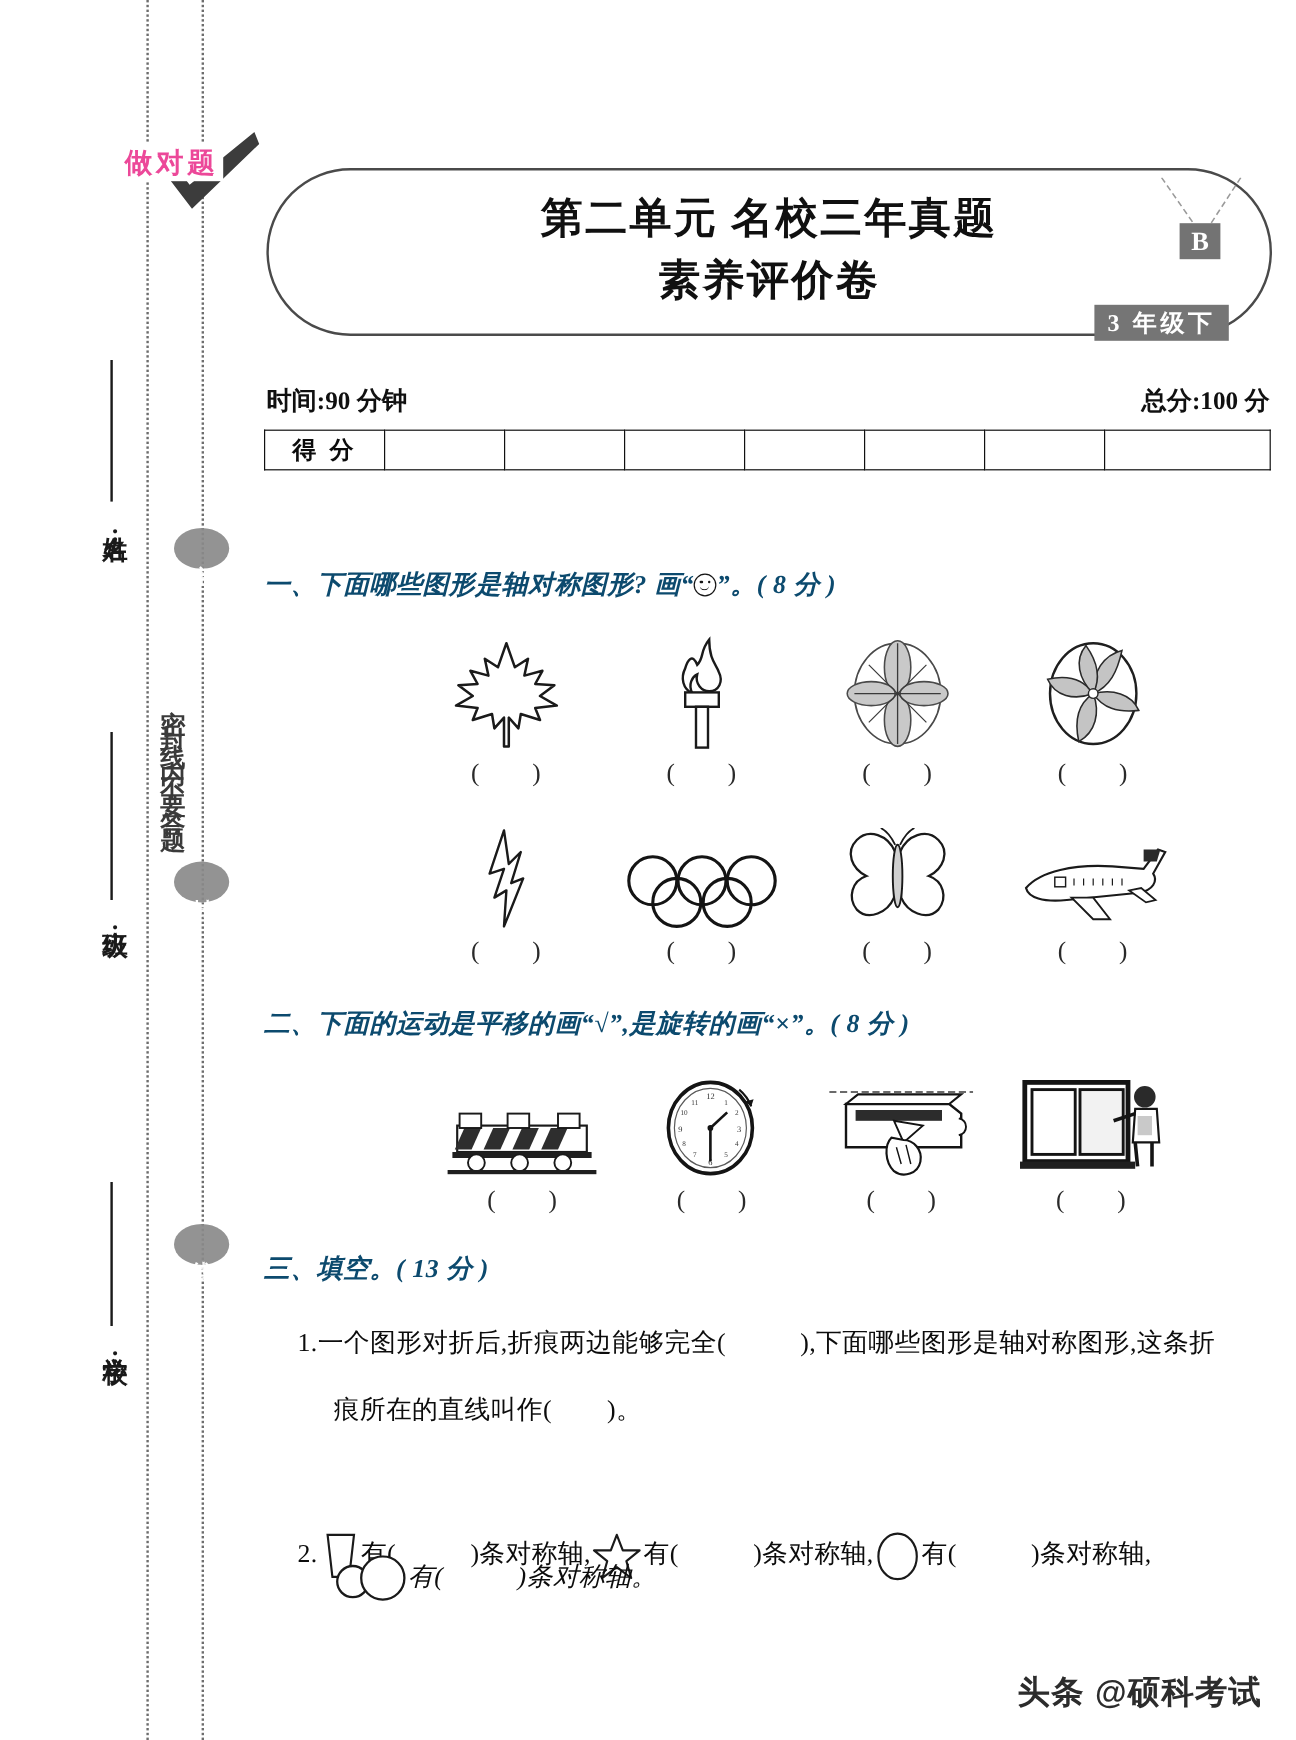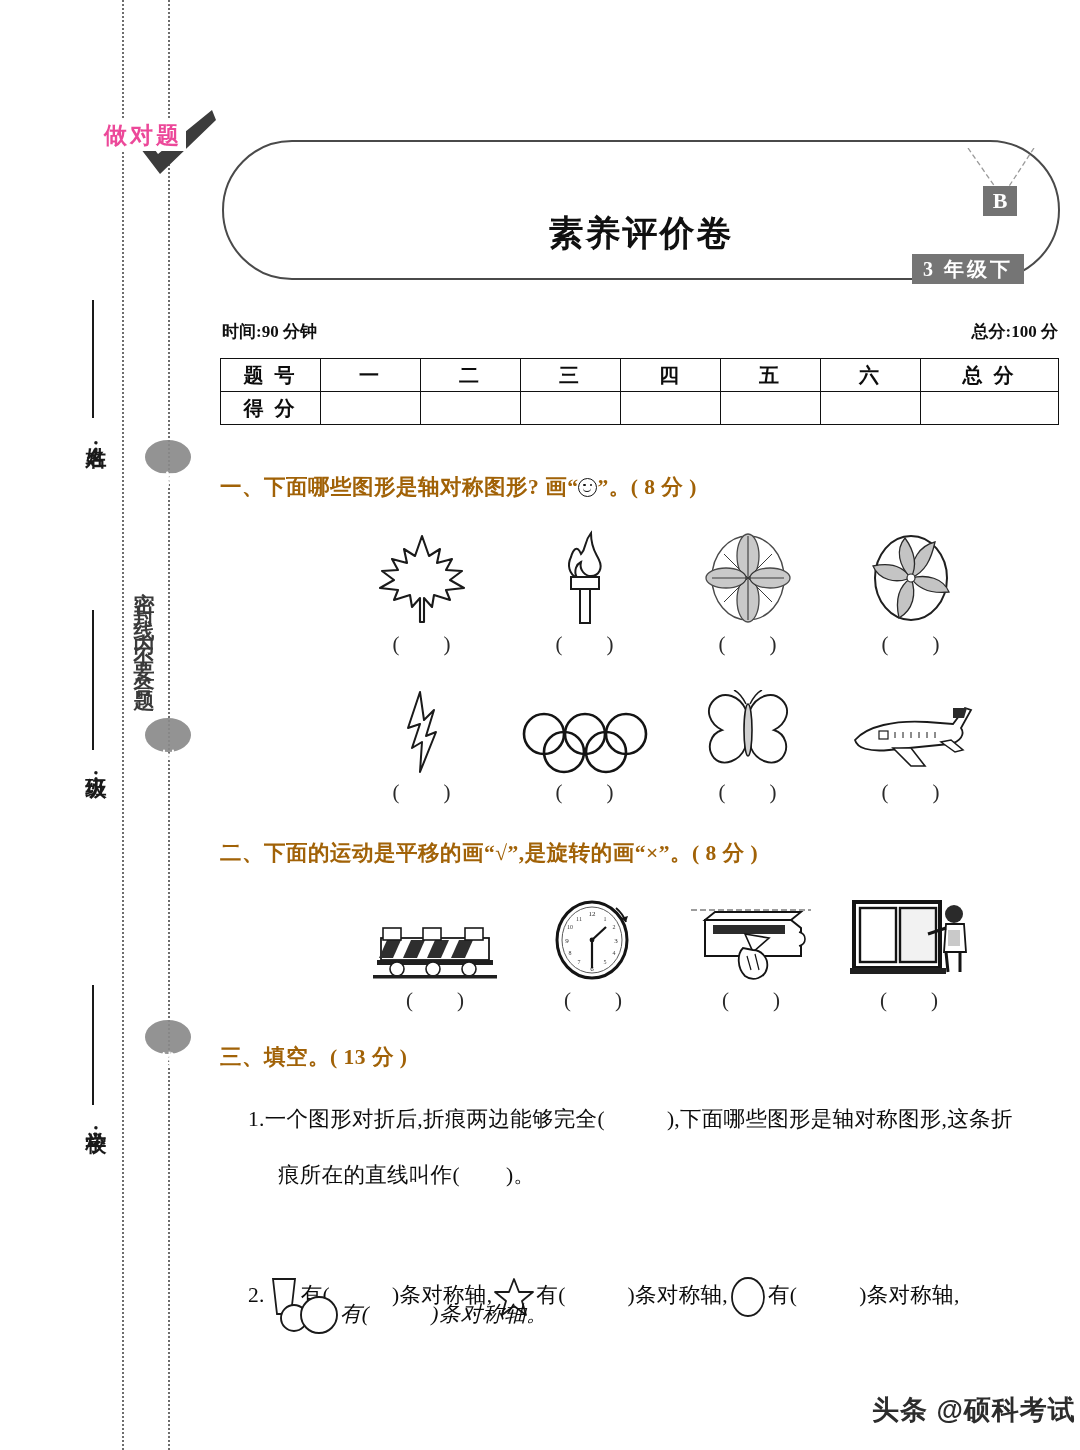--- a/index.html
+++ b/index.html
@@ -122,21 +122,21 @@
     font-family: "Liberation Serif", serif; font-weight: bold;
     font-size: 20px; letter-spacing: 3px;
     display: flex; align-items: center; z-index: 4;
     white-space: nowrap;
   }
 
   
   #meta-row {
     position: absolute; left: 222px; top: 320px; width: 836px;
     display: flex; justify-content: space-between;
-    font-size: 17px; font-weight: bold; color: #101010; gap: 18px;
+    font-size: 21px; font-weight: bold; color: #101010; gap: 18px;
   }
 
   
   #score-table {
     position: absolute; left: 220px; top: 358px;
     width: 838px; border-collapse: collapse;
     table-layout: fixed;
   }
   #score-table td {
     border: 1.6px solid #111111;
@@ -144,22 +144,22 @@
     font-size: 20px; font-weight: bold; color: #0c0c0c;
     letter-spacing: 3px;
   }
   #score-table td.lbl { width: 100px; }
   #score-table td.num { width: 100px; }
   #score-table td.tot { width: 138px; }
 
   
   .q-heading {
     position: absolute;
-    font-size: 21.5px; font-weight: bold; color: #a16207;
-    white-space: nowrap; letter-spacing: .5px;
+    font-size: 21.5px; font-weight: bold; color: #0c4a6e;
+    white-space: nowrap; letter-spacing: .5px; font-style: italic;
   }
   #q1-heading { left: 220px; top: 472px; }
   #q2-heading { left: 220px; top: 838px; }
   #q3-heading { left: 220px; top: 1042px; }
 
   .smiley-inline {
     display: inline-block; vertical-align: -3px;
     width: 19px; height: 19px; border: 1.6px solid #141414;
     border-radius: 50%; position: relative;
   }
@@ -205,21 +205,21 @@
   #fib2-b { left: 278px; top: 1296px; font-style: italic; }
   .blank { display: inline-block; width: 62px; }
   .blank-sm { display: inline-block; width: 46px; }
   .inline-shape { display: inline-block; vertical-align: middle; margin: 0 1px; }
 
   
   #watermark {
     position: absolute; left: 848px; top: 1392px;
     font-family: "Liberation Sans", sans-serif;
     font-size: 27px; font-weight: bold; color: #2c2c2c;
-    white-space: nowrap; letter-spacing: 1px; margin-left: 24px;
+    white-space: nowrap; letter-spacing: 1px;
   }
 </style>
 </head>
 <body>
 
 <div id="seal-margin">
   <div class="seal-dash" id="seal-dash-a"></div>
   <div class="seal-dash" id="seal-dash-b"></div>
 
   <div class="seal-circle" id="seal-circle-1">密</div>
@@ -233,20 +233,21 @@
   <div class="field-label" id="label-school">学校:</div>
 
   <div class="field-rule" id="rule-name"></div>
   <div class="field-rule" id="rule-class"></div>
   <div class="field-rule" id="rule-school"></div>
 </div>
 
 <div id="page">
 
   <div id="title-banner">
+    <div id="title-line1">第二单元  名校三年真题</div>
     <div id="title-line2">素养评价卷</div>
   </div>
 </div>
 
 <svg id="check-mark" width="92" height="72" viewBox="0 0 92 72">
   <polygon points="6,14 30,46 84,2 88,12 32,66 0,24" fill="#3c3c3c"></polygon>
 </svg>
 <div id="badge-zuoduiti">做对题</div>
 
 <svg id="b-strings" width="80" height="48" viewBox="0 0 80 48">
@@ -256,30 +257,20 @@
 <div id="b-badge">B</div>
 <div id="grade-badge">3 年级下</div>
 
 <div id="meta-row">
   <div>时间:90 分钟</div>
   <div>总分:100 分</div>
 </div>
 
 <table id="score-table">
   <tbody>
-      <tr>
-    <td class="lbl">题 号</td>
-    <td class="num">一</td>
-    <td class="num">二</td>
-    <td class="num">三</td>
-    <td class="num">四</td>
-    <td class="num">五</td>
-    <td class="num">六</td>
-    <td class="tot">总 分</td>
-  </tr>
   <tr>
     <td class="lbl">得 分</td>
     <td class="num"></td>
     <td class="num"></td>
     <td class="num"></td>
     <td class="num"></td>
     <td class="num"></td>
     <td class="num"></td>
     <td class="tot"></td>
   </tr>

